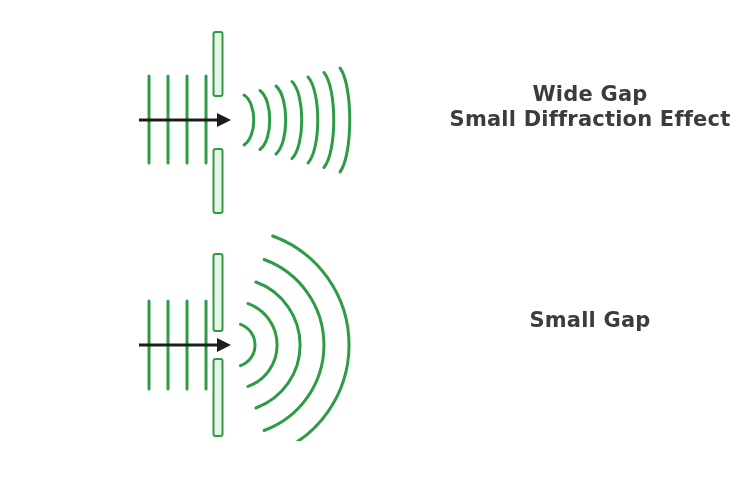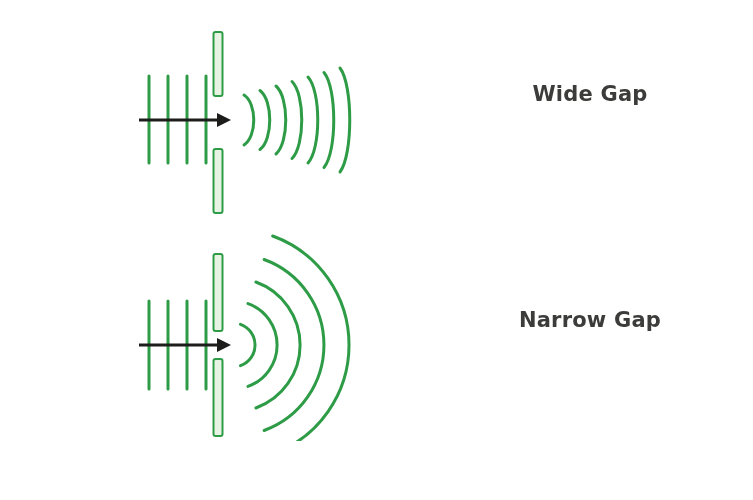--- a/index.html
+++ b/index.html
@@ -92,19 +92,20 @@
         <path d="M248.0 303.6 A44 44 0 0 1 248.0 386.4"></path>
         <path d="M255.9 282.0 A67 67 0 0 1 255.9 408.0"></path>
         <path d="M264.1 259.5 A91 91 0 0 1 264.1 430.5"></path>
         <path d="M272.7 236.0 A116 116 0 0 1 272.7 454.0"></path>
       </g>
     </g>
   </svg>
 
   <div class="label label-wide">
     <div>Wide Gap</div>
+    <div>Small Diffraction Effect</div>
   </div>
 
   <div class="label label-narrow">
-    <div>Narrow Gap</div>
+    <div>Small Gap</div>
   </div>
 
 </div>
 
 </body></html>

